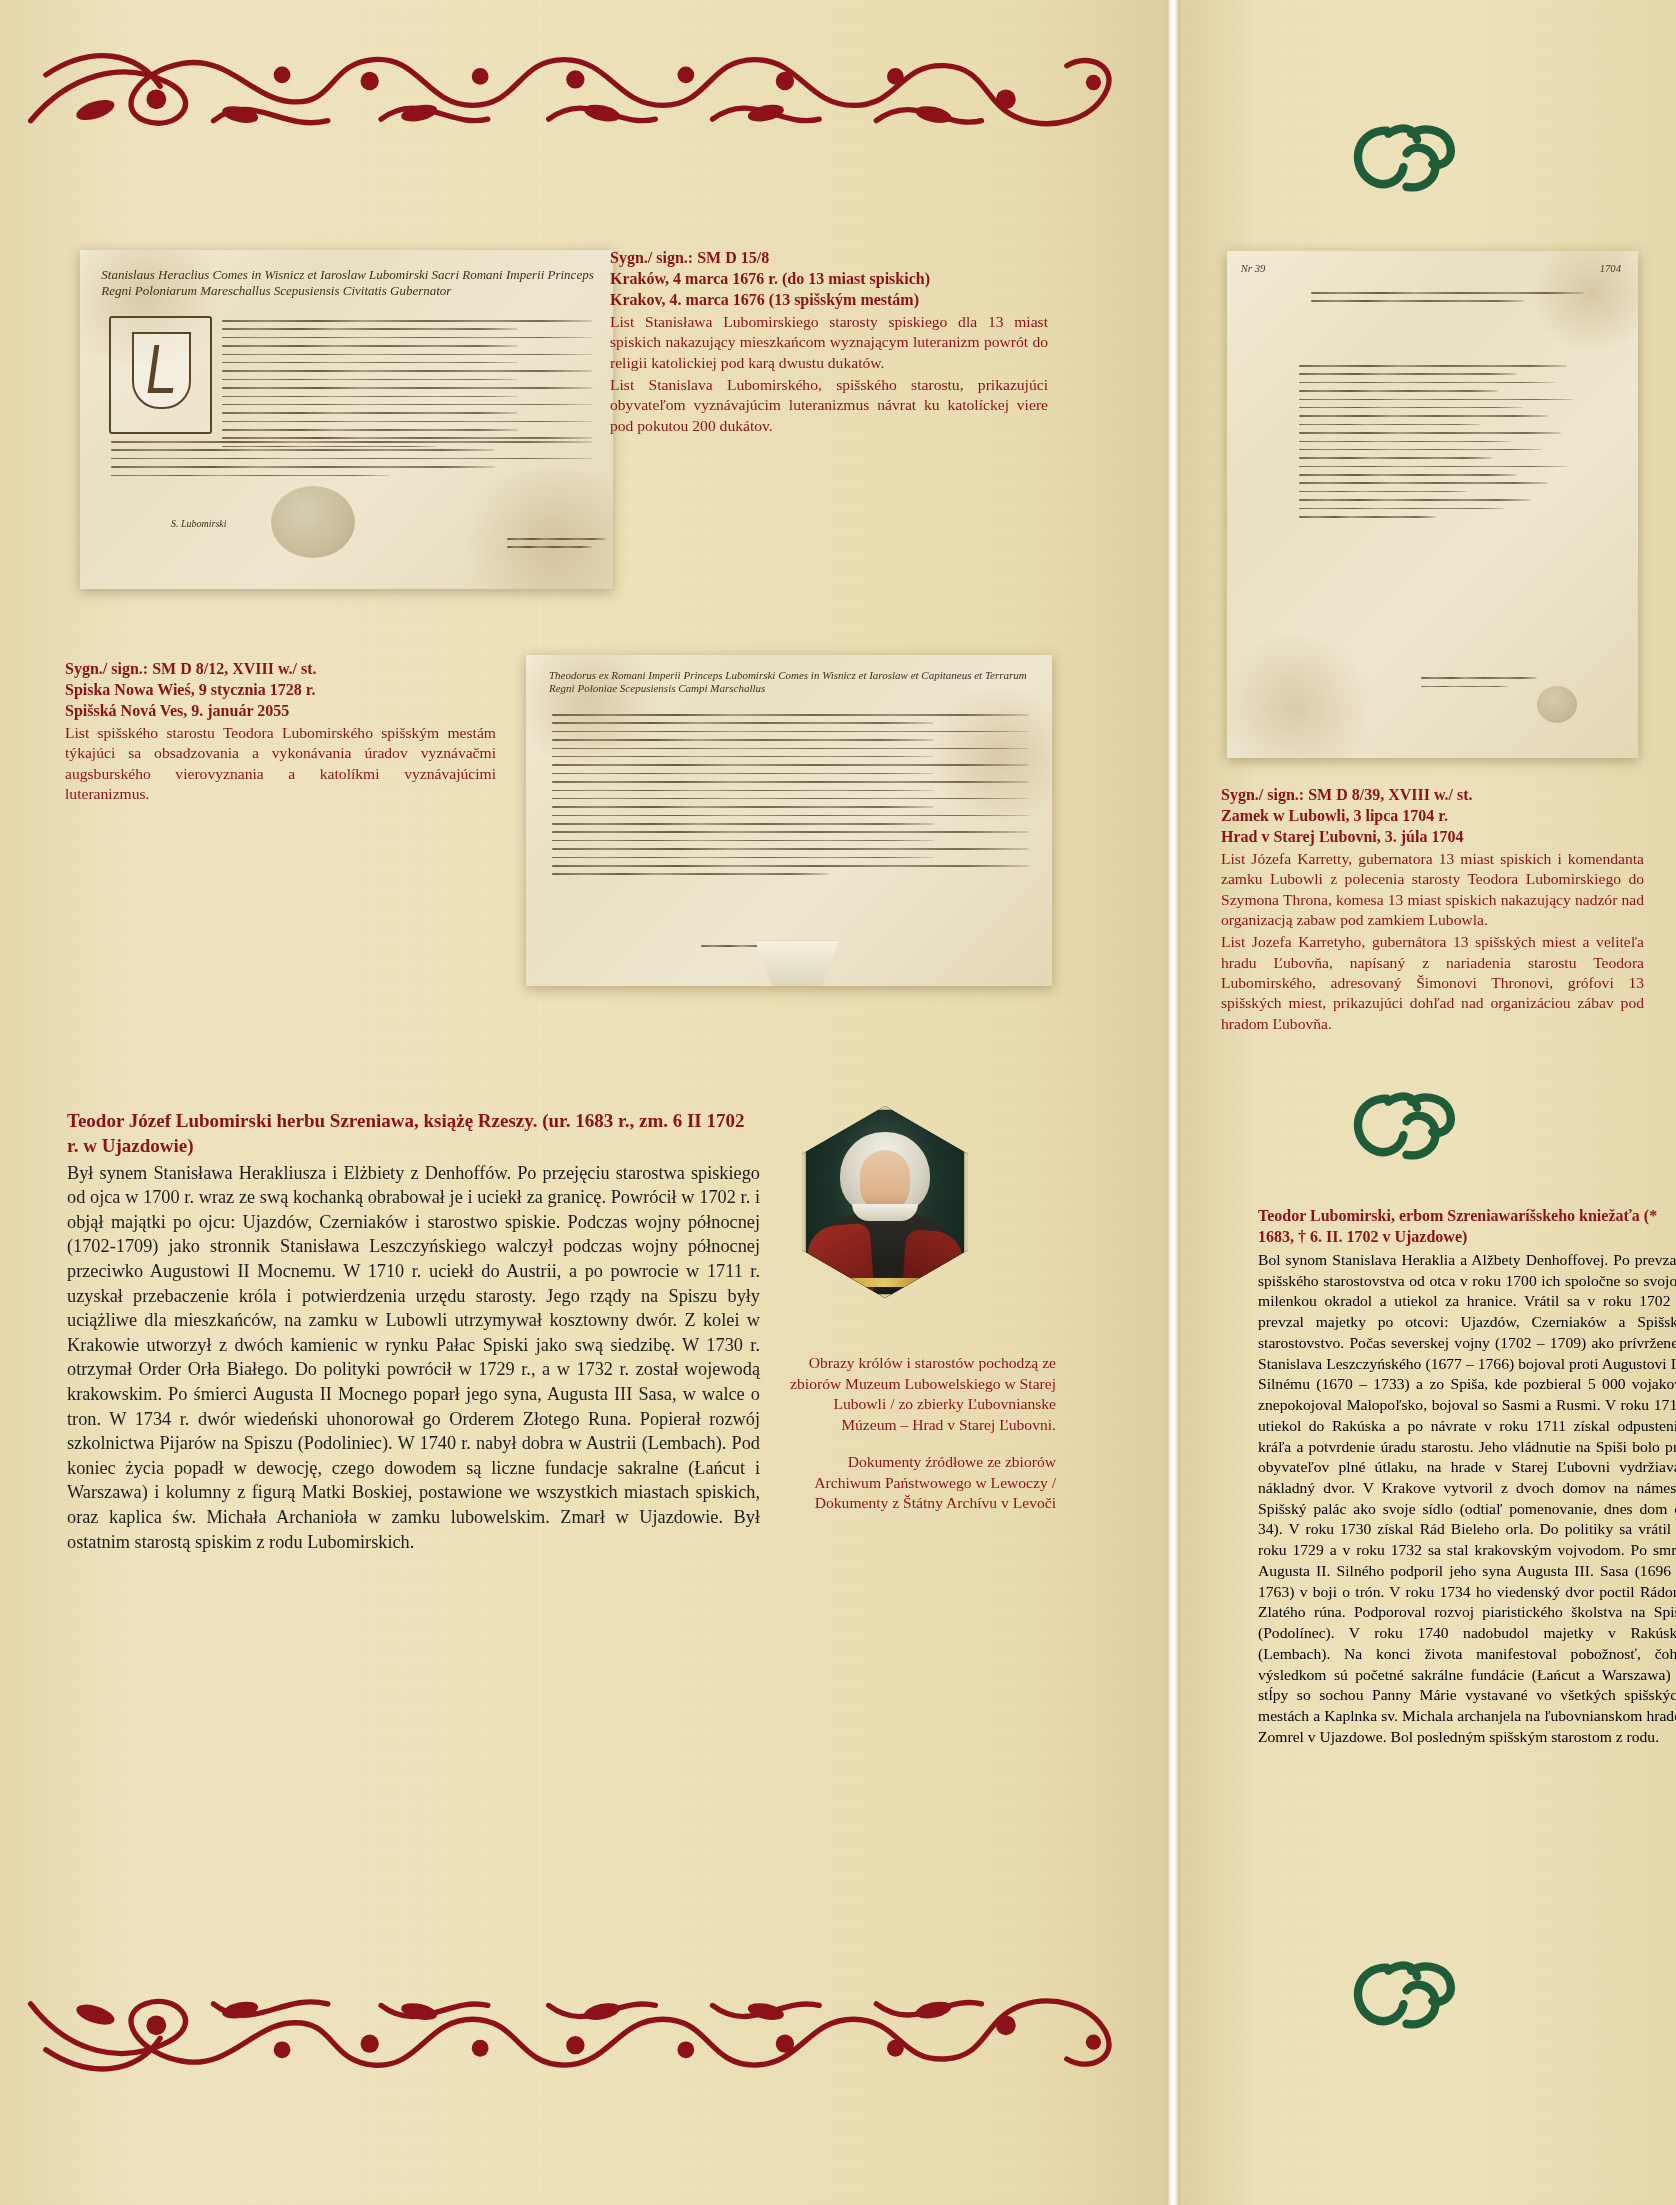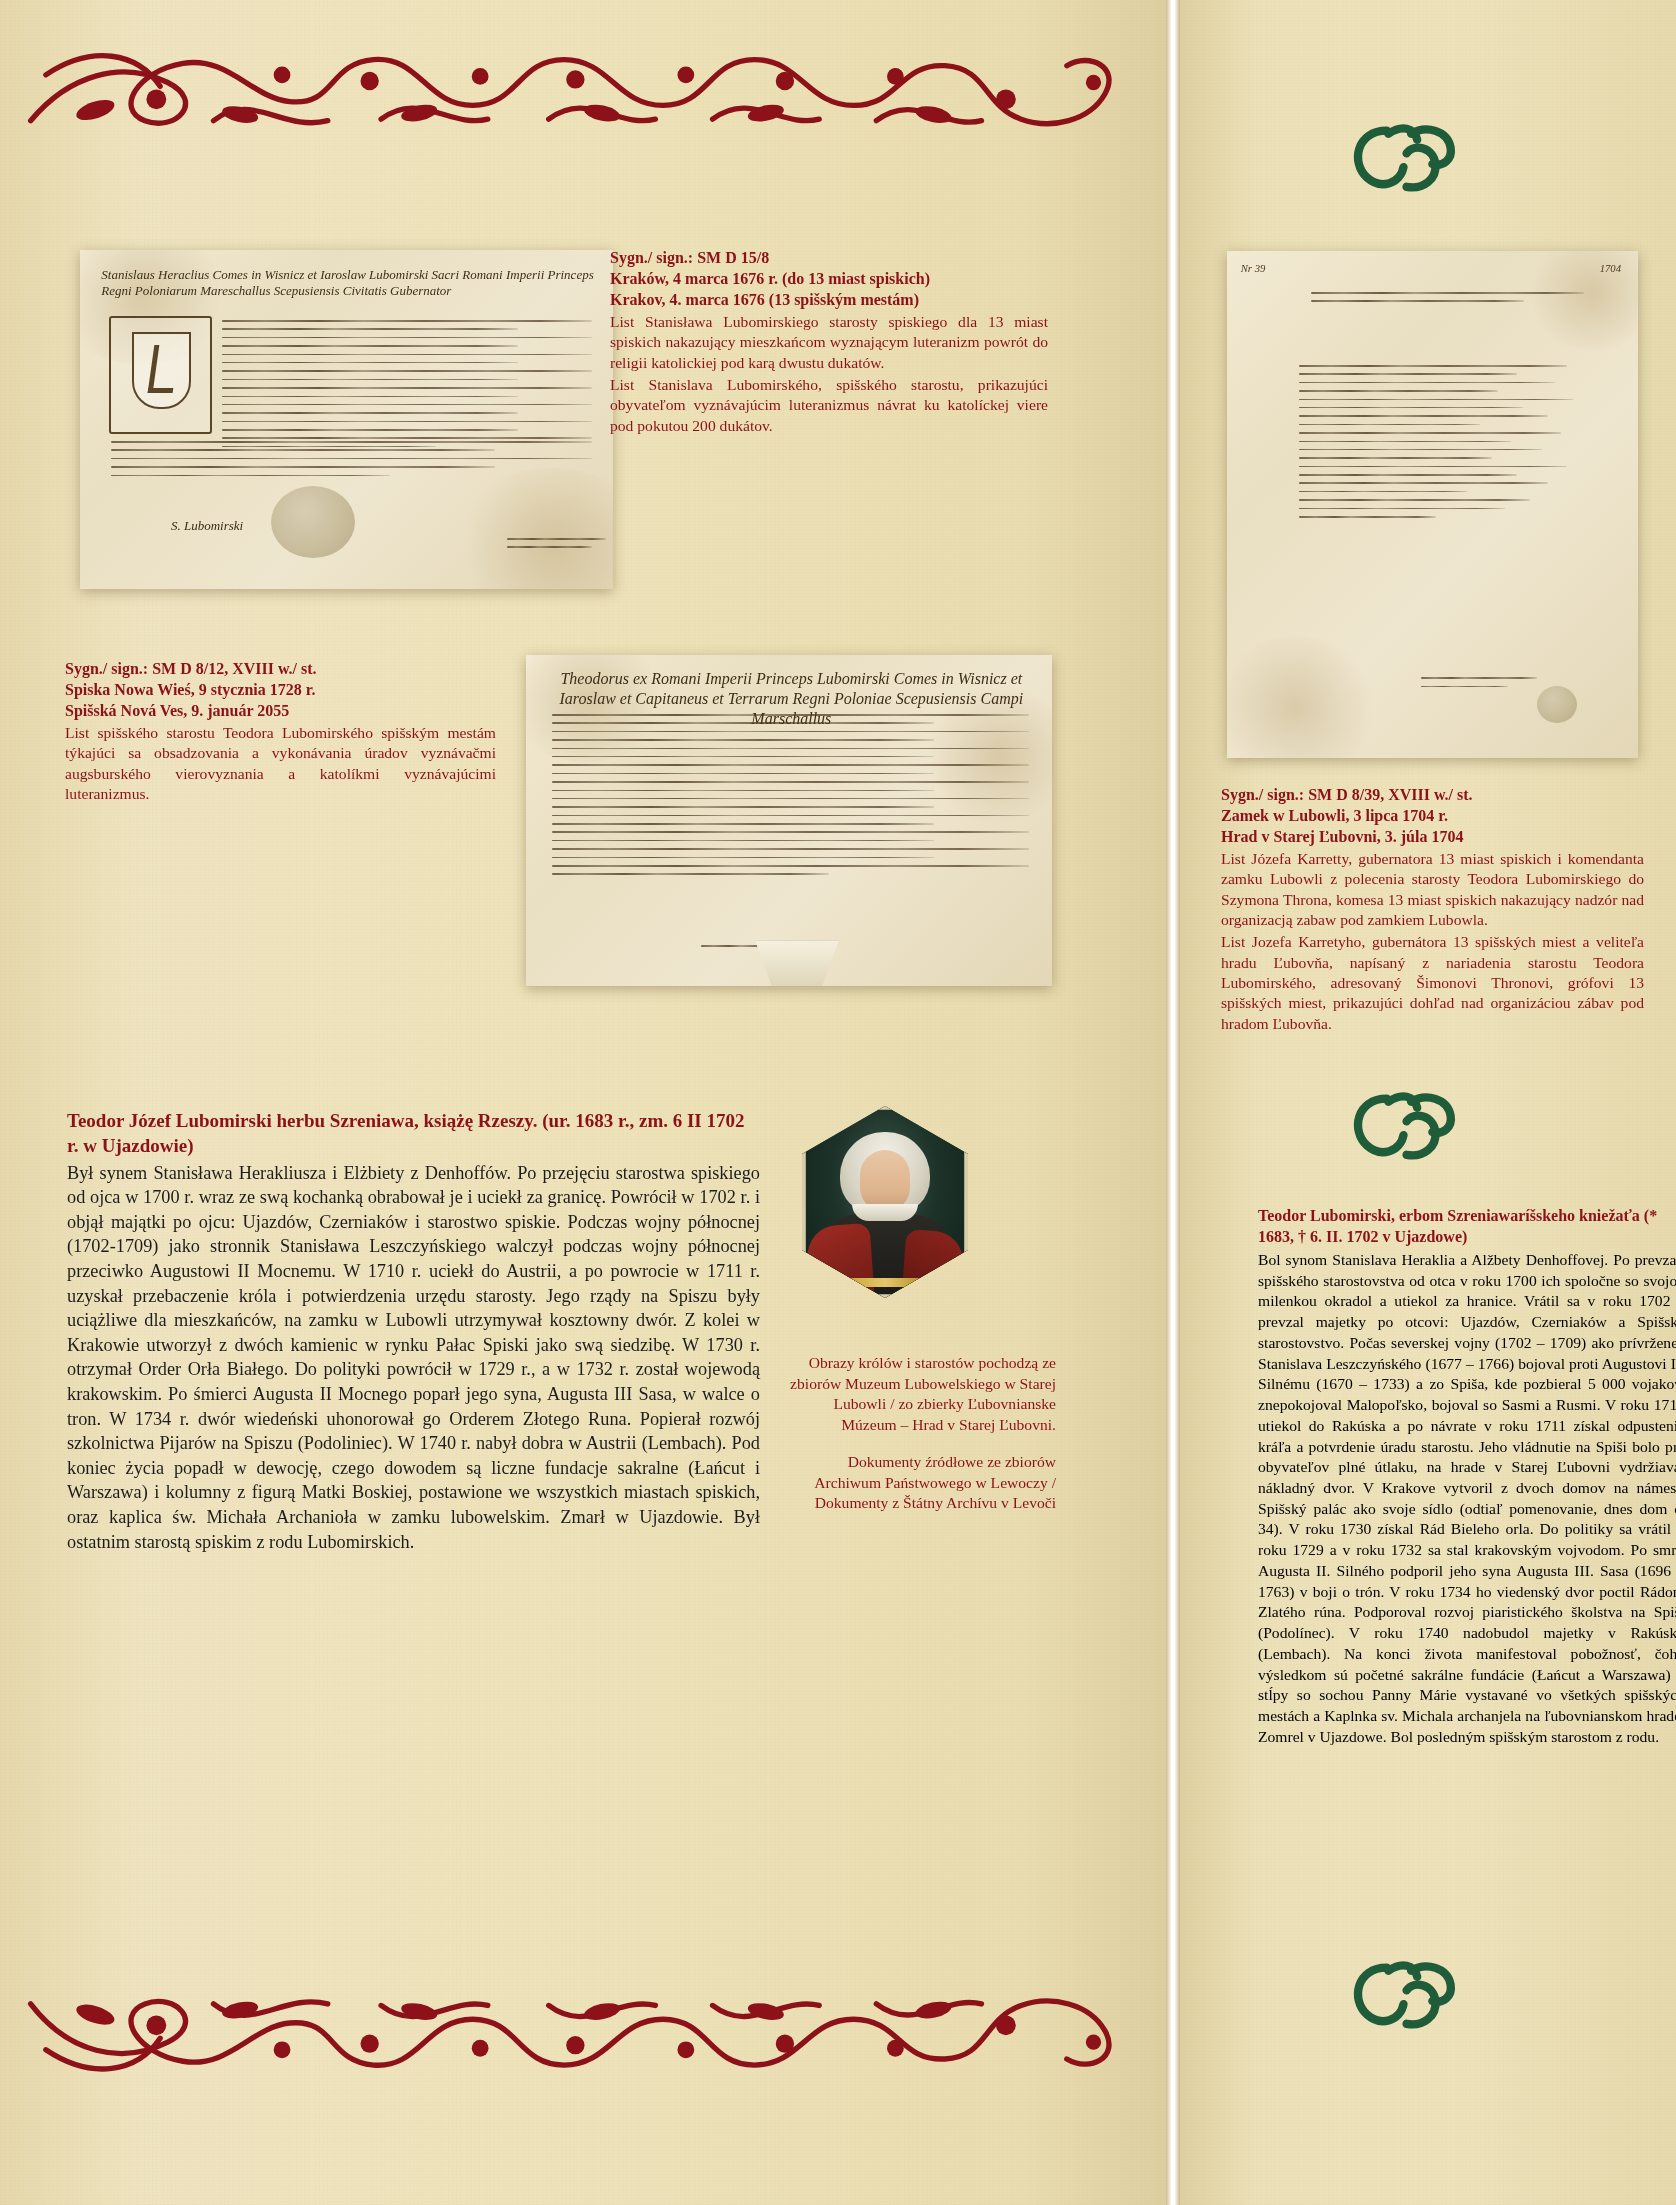--- a/index.html
+++ b/index.html
@@ -384,21 +384,21 @@
         <div class="hline"></div>
       <div class="hline short"></div>
     </div>
     <div style="position:absolute; left:30.5px; top:191px; right:21.3px;">
       <div class="hline"></div>
         <div class="hline med"></div>
         <div class="hline"></div>
       <div class="hline med"></div>
         <div class="hline short"></div>
     </div>
-    <div class="handwrite" style="left:91px; top:268px; width:152px; font-size:13px; font-style:italic; color:#3a2c16;">S. Lubomirski</div>
+    <div class="handwrite" style="left:91px; top:268px; width:152px; font-size:10px; font-style:italic; color:#3a2c16;">S. Lubomirski</div>
     <div class="wax" style="left:191px; top:236px; width:84px; height:72px;"></div>
     <div class="handwrite" style="left:427px; top:288px; width:99px; font-size:10px; font-style:italic; color:#4a3a21;">
       <div class="hline tiny" style="width:100%"></div>
       <div class="hline tiny" style="width:86%"></div>
     </div>
   </div>
 
   <div class="tb" style="left:610px; top:248px; width:438px;">
     <div class="hl">Sygn./ sign.: SM D 15/8</div>
     <div class="hl">Kraków, 4 marca 1676 r. (do 13 miast spiskich)</div>
@@ -411,21 +411,21 @@
     <div class="hl">Sygn./ sign.: SM D 8/12, XVIII w./ st.</div>
     <div class="hl">Spiska Nowa Wieś, 9 stycznia 1728 r.</div>
     <div class="hl">Spišská Nová Ves, 9. január 2055</div>
     <div class="bodytext">List spišského starostu Teodora Lubomirského spišským mestám týkajúci sa obsadzovania a vykonávania úradov vyznávačmi augsburského vierovyznania a katolíkmi vyznávajúcimi luteranizmus.</div>
   </div>
 
   <div class="doc" style="left:526px; top:655px; width:526px; height:331px;">
     <div class="paper"></div>
     <div class="stain" style="left:-23px; top:-15.2px; width:168px; height:122px;"></div>
     <div class="stain" style="right:-23px; top:30.5px; width:152px; height:137px;"></div>
-    <div class="handwrite" style="left:23px; top:13.7px; right:18.3px; font-size:16px; line-height:1.25; font-style:italic; color:#3d2f19; text-align:center;">Theodorus ex Romani Imperii Princeps Lubomirski Comes in Wisnicz et Iaroslaw et Capitaneus et Terrarum Regni Poloniae Scepusiensis Campi Marschallus</div>
+    <div class="handwrite" style="left:23px; top:13.7px; right:18.3px; font-size:11px; line-height:1.25; font-style:italic; color:#3d2f19; ">Theodorus ex Romani Imperii Princeps Lubomirski Comes in Wisnicz et Iaroslaw et Capitaneus et Terrarum Regni Poloniae Scepusiensis Campi Marschallus</div>
     <div style="position:absolute; left:26px; top:59px; right:23px;">
       <div class="hline"></div>
         <div class="hline med"></div>
         <div class="hline"></div>
       <div class="hline med"></div>
         <div class="hline"></div>
         <div class="hline med"></div>
       <div class="hline"></div>
         <div class="hline med"></div>
         <div class="hline"></div>

